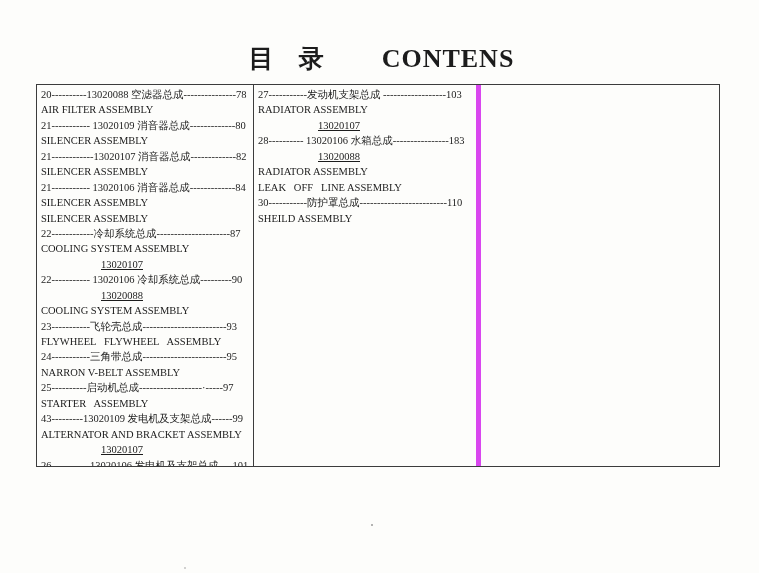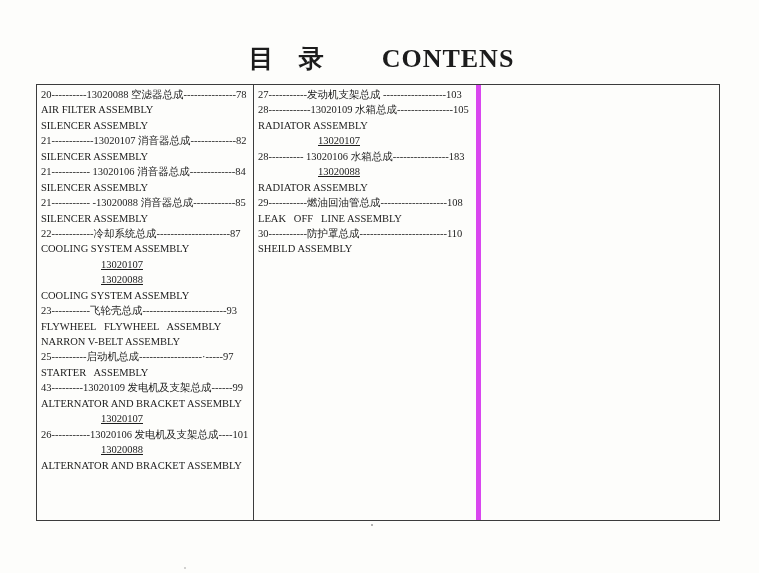--- a/index.html
+++ b/index.html
@@ -34,21 +34,21 @@
   .title-en {
     font-size: 26px;
     font-weight: bold;
     letter-spacing: 1px;
   }
   .toc-table {
     position: absolute;
     left: 36px;
     top: 84px;
     width: 684px;
-    height: 437px;
+    height: 383px;
     box-sizing: border-box;
     border: 1px solid #3c3c3c;
     display: flex;
     background: #fdfdfb;
   }
   .toc-col {
     box-sizing: border-box;
     padding: 2px 0 0 4px;
     overflow: hidden;
   }
@@ -89,53 +89,53 @@
 
 <div class="title-row">
   <span class="title-zh">目　录</span>
   <span class="title-en">CONTENS</span>
 </div>
 
 <div class="toc-table">
   <div class="toc-col col-left">
       <div class="toc-line">20----------13020088 空滤器总成---------------78</div>
       <div class="toc-line">AIR FILTER ASSEMBLY</div>
+      <div class="toc-line">21----------- 13020109 消音器总成-------------80</div>
       <div class="toc-line">SILENCER ASSEMBLY</div>
       <div class="toc-line">21------------13020107 消音器总成-------------82</div>
       <div class="toc-line">SILENCER ASSEMBLY</div>
       <div class="toc-line">21----------- 13020106 消音器总成-------------84</div>
       <div class="toc-line">SILENCER ASSEMBLY</div>
-      <div class="toc-line">21----------- -13020088 消音器总成------------85</div>
       <div class="toc-line">SILENCER ASSEMBLY</div>
       <div class="toc-line">22------------冷却系统总成---------------------87</div>
       <div class="toc-line">COOLING SYSTEM ASSEMBLY</div>
       <div class="toc-line indent">13020107</div>
+      <div class="toc-line">22----------- 13020106 冷却系统总成---------90</div>
       <div class="toc-line indent">13020088</div>
       <div class="toc-line">COOLING SYSTEM ASSEMBLY</div>
       <div class="toc-line">23-----------飞轮壳总成------------------------93</div>
       <div class="toc-line">FLYWHEEL   FLYWHEEL   ASSEMBLY</div>
+      <div class="toc-line">24-----------三角带总成------------------------95</div>
       <div class="toc-line">NARRON V-BELT ASSEMBLY</div>
       <div class="toc-line">25----------启动机总成------------------·-----97</div>
       <div class="toc-line">STARTER   ASSEMBLY</div>
       <div class="toc-line">43---------13020109 发电机及支架总成------99</div>
       <div class="toc-line">ALTERNATOR AND BRACKET ASSEMBLY</div>
       <div class="toc-line indent">13020107</div>
       <div class="toc-line">26-----------13020106 发电机及支架总成----101</div>
       <div class="toc-line indent">13020088</div>
       <div class="toc-line">ALTERNATOR AND BRACKET ASSEMBLY</div>
     </div>
   <div class="toc-col col-middle">
       <div class="toc-line">27-----------发动机支架总成 ------------------103</div>
-      <div class="toc-line">28------------13020109 水箱总成----------------105</div>
       <div class="toc-line">RADIATOR ASSEMBLY</div>
       <div class="toc-line indent">13020107</div>
       <div class="toc-line">28---------- 13020106 水箱总成----------------183</div>
       <div class="toc-line indent">13020088</div>
       <div class="toc-line">RADIATOR ASSEMBLY</div>
-      <div class="toc-line">29-----------燃油回油管总成-------------------108</div>
       <div class="toc-line">LEAK   OFF   LINE ASSEMBLY</div>
       <div class="toc-line">30-----------防护罩总成-------------------------110</div>
       <div class="toc-line">SHEILD ASSEMBLY</div>
     </div>
   <div class="toc-col col-empty"></div>
 </div>
 
 <div class="speck speck-1"></div>
 <div class="speck speck-2"></div>
 

